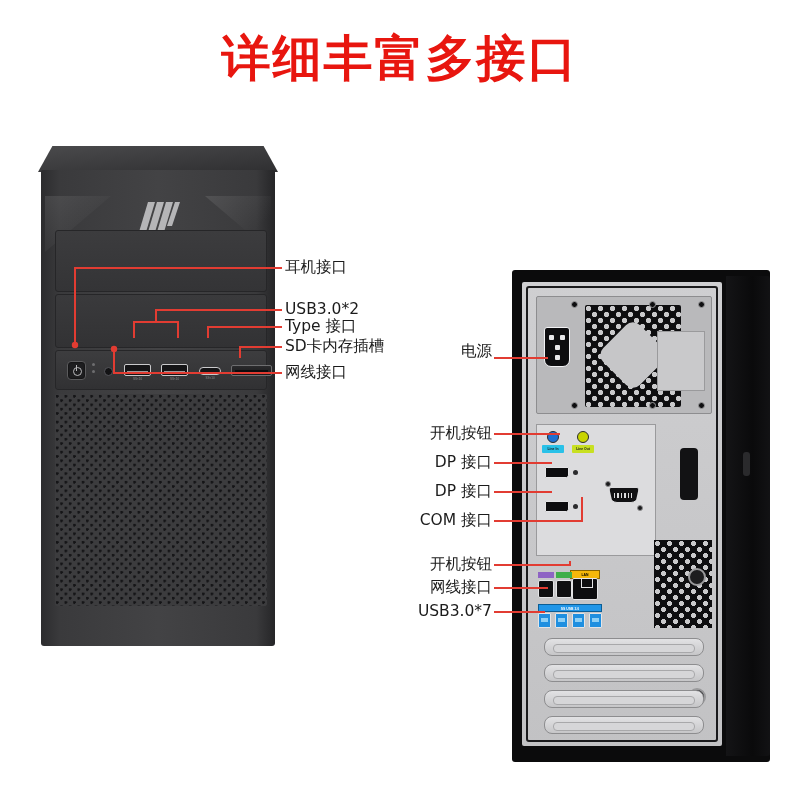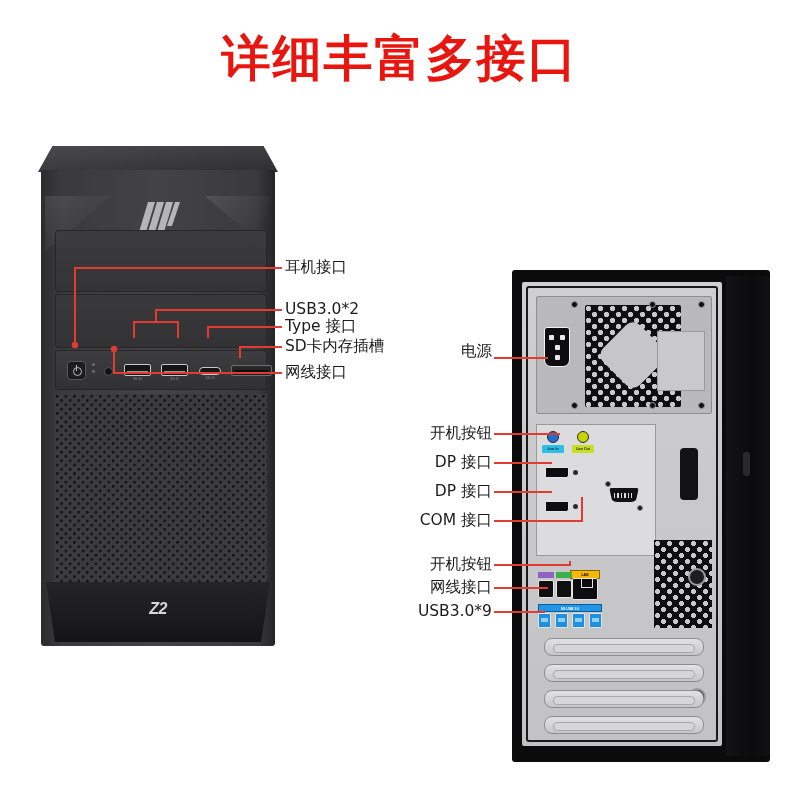--- a/index.html
+++ b/index.html
@@ -337,23 +337,20 @@
       <div class="usb-a u2"></div>
       <div class="usb-lbl" style="left:105px">SS&lt;10</div>
 
       <div class="usb-c"></div>
       <div class="usb-lbl" style="left:141px;top:25px;width:26px">SS&lt;10</div>
 
       <div class="sd-slot"></div>
     </div>
 
     <div class="tw-mesh"></div>
-  </div>
-  <div class="tw-base">
-    <div class="z2-badge"><b>Z2</b></div>
   </div>
 </div>
 
 <div id="rear-unit">
   <div class="rr-shell"></div>
   <div class="rr-rightcol">
     <div class="rr-sidenotch"></div>
   </div>
 
   <div class="rr-inner">
@@ -467,13 +464,13 @@
 <div class="lbl" style="left:285px;top:339px">SD卡内存插槽</div>
 <div class="lbl" style="left:285px;top:365px">网线接口</div>
 
 <div class="lbl r" style="left:292px;width:200px;top:344px">电源</div>
 <div class="lbl r" style="left:292px;width:200px;top:426px">开机按钮</div>
 <div class="lbl r" style="left:292px;width:200px;top:455px">DP 接口</div>
 <div class="lbl r" style="left:292px;width:200px;top:484px">DP 接口</div>
 <div class="lbl r" style="left:292px;width:200px;top:513px">COM 接口</div>
 <div class="lbl r" style="left:292px;width:200px;top:557px">开机按钮</div>
 <div class="lbl r" style="left:292px;width:200px;top:580px">网线接口</div>
-<div class="lbl r" style="left:292px;width:200px;top:604px">USB3.0*9</div>
+<div class="lbl r" style="left:292px;width:200px;top:604px">USB3.0*7</div>
 
 </body></html>

